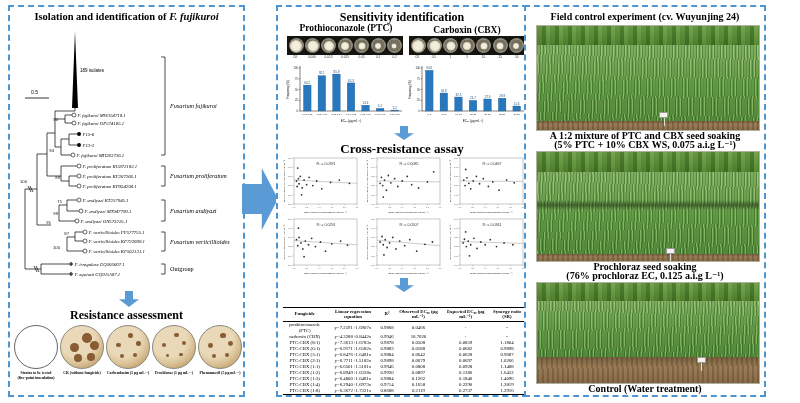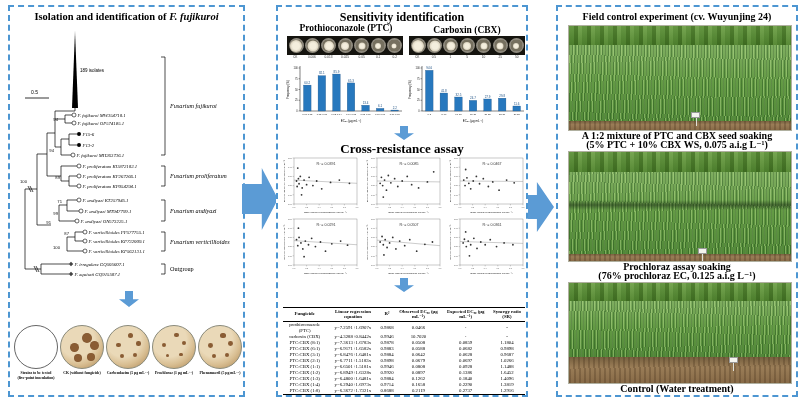--- a/index.html
+++ b/index.html
@@ -1,21 +1,21 @@
 <!DOCTYPE html>
 <html><head>
 <meta charset="utf-8">
 <style>
   html,body{margin:0;padding:0;background:#fff;}
   #canvas{position:relative;width:800px;height:403px;background:#fff;overflow:hidden;
           font-family:"Liberation Serif","DejaVu Serif",serif;color:#000;}
   .panel{position:absolute;border:2px dashed #4d96d2;background:#fff;box-sizing:border-box;}
   .panel-left{left:8px;top:5px;width:237px;height:392px;}
   .panel-mid{left:276px;top:5px;width:252px;height:392px;}
-  .panel-right{left:556px;top:5px;width:242px;height:392px;}
+  .panel-right{left:524px;top:5px;width:242px;height:392px;}
   .hd{position:absolute;left:0;width:100%;text-align:center;font-weight:bold;}
   .lp-title{top:4px;font-size:10.5px;}
   .lp-res-h{top:301px;font-size:12px;}
   .mp-title{top:3px;font-size:12px;}
   .cr-h{top:134px;font-size:13px;}
   .syn-h{top:287px;font-size:9.5px;}
   .rp-title{top:4px;font-size:10px;}
   .sub-h{position:absolute;font-weight:bold;font-size:9.5px;text-align:center;}
   .ptc-h{left:6px;top:16px;width:124px;}
   .cbx-h{left:132px;top:18px;width:114px;}
@@ -176,20 +176,21 @@
         <polyline points="146,139 150,139 150,159 146,159" fill="none" stroke="#000" stroke-width="0.7"></polyline>
         <text x="155" y="151" font-size="6.2" fill="#000" font-family="&quot;Liberation Serif&quot;,&quot;DejaVu Serif&quot;,serif" font-style="italic">Fusarium proliferatum</text>
         <polyline points="146,173 150,173 150,194 146,194" fill="none" stroke="#000" stroke-width="0.7"></polyline>
         <text x="155" y="185.5" font-size="6.2" fill="#000" font-family="&quot;Liberation Serif&quot;,&quot;DejaVu Serif&quot;,serif" font-style="italic">Fusarium andiyazi</text>
         <polyline points="146,205 150,205 150,224 146,224" fill="none" stroke="#000" stroke-width="0.7"></polyline>
         <text x="155" y="216.5" font-size="6.2" fill="#000" font-family="&quot;Liberation Serif&quot;,&quot;DejaVu Serif&quot;,serif" font-style="italic">Fusarium verticillioides</text>
         <polyline points="146,237 150,237 150,247 146,247" fill="none" stroke="#000" stroke-width="0.7"></polyline>
         <text x="155" y="244" font-size="6.2" fill="#000" font-family="&quot;Liberation Serif&quot;,&quot;DejaVu Serif&quot;,serif" font-style="normal">Outgroup</text>
       </svg>
     <div class="darrow" style="left:109px;top:284px;width:20px;height:16px;"></div>
+    <div class="hd lp-res-h">Resistance assessment</div>
     <div id="dishRow">
         <div class="dcol">
           <div class="dcirc white"></div>
           <div class="dcap">Strains to be tested
 (five-point inoculation)</div>
         </div>
         <div class="dcol">
           <div class="dcirc agar">
             <span class="spot" style="left: 50%; top: 16%; width: 10px; height: 10px;"></span>
             <span class="spot" style="left: 22%; top: 40%; width: 9px; height: 9px;"></span>
@@ -778,21 +779,21 @@
     <div class="cap" style="top:124px;">A 1:2 mixture of PTC and CBX seed soaking</div>
     <div class="cap" style="top:133px;">(5% PTC + 10% CBX WS, 0.075 a.i.g L⁻¹)</div>
 
     <div class="photo" style="top:144px;height:109px;">
       <div class="gfar"></div>
       <div class="gmain"></div>
       <div class="band"></div>
       <div class="mud" style="height:6%;"></div>
       <div class="tag" style="left:58%;bottom:6%;"></div>
     </div>
-    <div class="cap" style="top:255px;">Prochloraz assay soaking</div>
+    <div class="cap" style="top:255px;">Prochloraz seed soaking</div>
     <div class="cap" style="top:264px;">(76% prochloraz EC, 0.125 a.i.g L⁻¹)</div>
 
     <div class="photo" style="top:275px;height:100px;">
       <div class="gfar"></div>
       <div class="gmain" style="bottom:24%;"></div>
       <div class="mud" style="height:26%;"></div>
       <div class="tag" style="left:72%;bottom:20%;"></div>
     </div>
     <div class="cap" style="top:377px;">Control (Water treatment)</div>
   </div>

